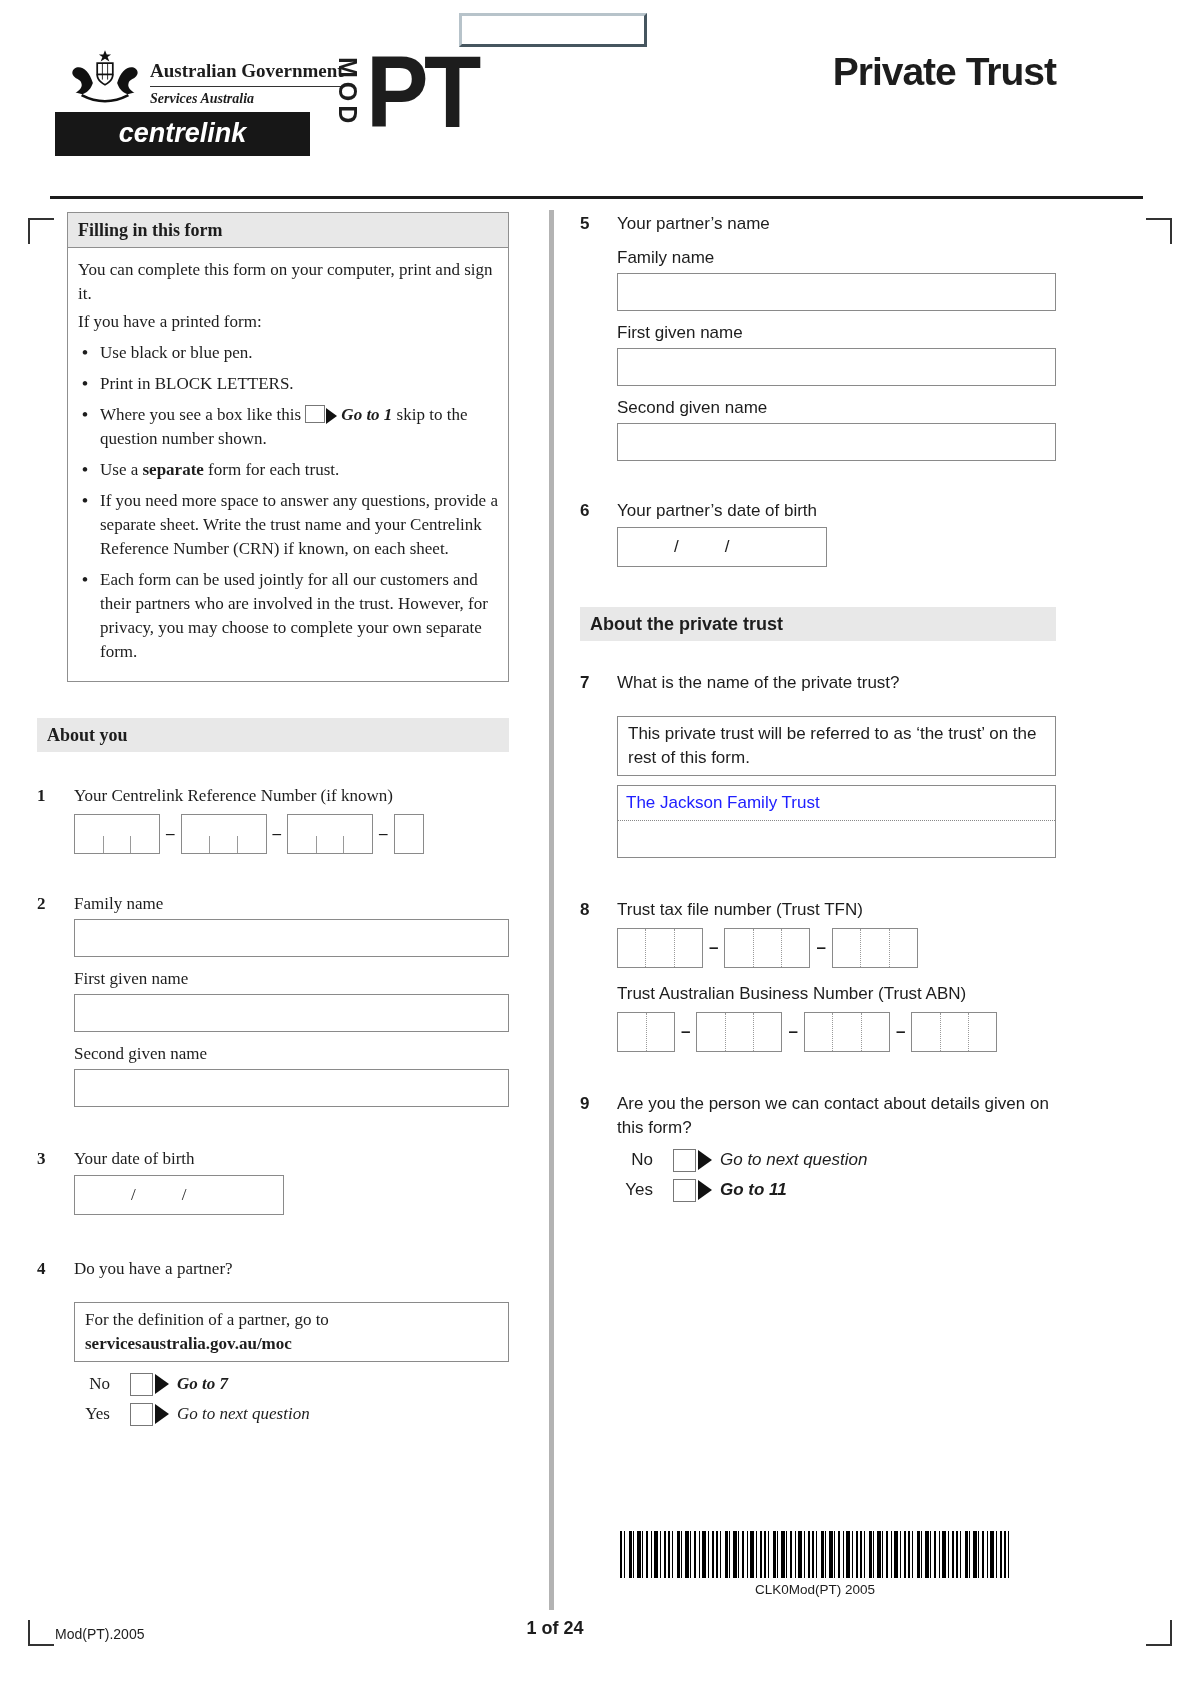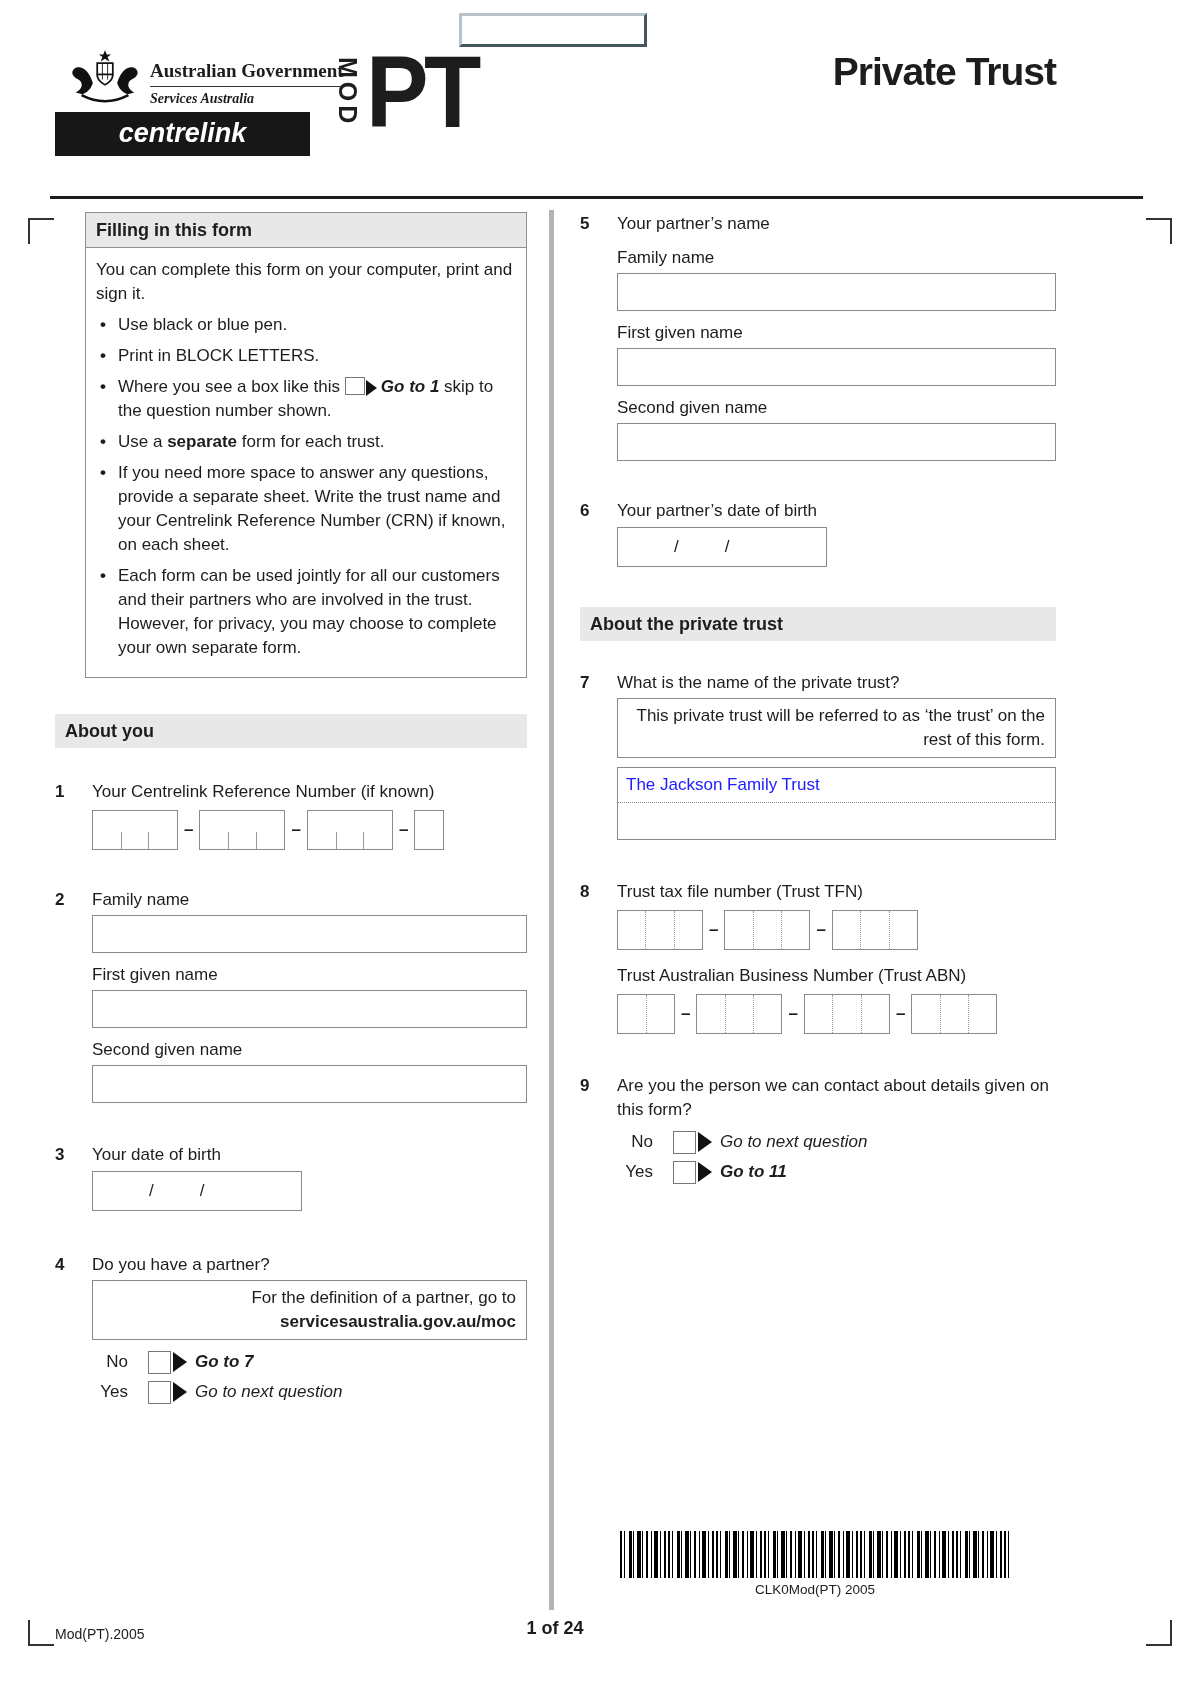--- a/index.html
+++ b/index.html
@@ -21,21 +21,21 @@
   .title{position:absolute;right:142px;top:48px;margin:2px;font-weight:bold;font-size:39px;letter-spacing:-1px;}
   .rule{position:absolute;left:50px;top:196px;width:1093px;height:3px;background:#1c1c1c;}
   .corner{position:absolute;width:24px;height:24px;}
   .corner.tl{left:28px;top:218px;border-top:2px solid #333;border-left:2px solid #333;}
   .corner.tr{left:1146px;top:218px;border-top:2px solid #333;border-right:2px solid #333;}
   .corner.bl{left:28px;top:1620px;border-bottom:2px solid #333;border-left:2px solid #333;}
   .corner.br{left:1146px;top:1620px;border-bottom:2px solid #333;border-right:2px solid #333;}
   .divider{position:absolute;left:549px;top:210px;width:5px;height:1400px;background:#b3b3b3;}
   
   .col{position:absolute;font-size:17px;line-height:24px;}
-  .col.left{left:55px;top:213px;width:472px;}
+  .col.left{left:37px;top:213px;width:472px;font-family:Liberation Serif, serif;}
   .col.right{left:580px;top:212px;width:476px;}
   
   .fillbox{margin-left:30px;width:440px;border:1px solid #8f8f8f;border-top:none;}
   .fillbox-hdr{background:#e8e8e8;border:1px solid #8f8f8f;margin:-1px -1px 0 -1px;
                font-weight:bold;font-size:18px;padding:5px 10px;}
   .fillbox-body{padding:8px 10px 10px 10px;}
   .fillbox-body p{margin:2px 0 4px 0;}
   .fillbox-body ul{margin:0;padding:0;list-style:none;}
   .fillbox-body li{position:relative;padding-left:22px;margin:7px 0;}
   .fillbox-body li::before{content:"\2022";position:absolute;left:4px;font-weight:bold;}
@@ -43,21 +43,21 @@
   .it{font-style:italic;}
   
   .secbar{background:#e8e8e8;font-weight:bold;font-size:18px;padding:5px 10px;margin:36px 0 0 0;}
   
   .q{position:relative;padding-left:37px;margin-top:32px;}
   .qnum{position:absolute;left:0;top:0;font-weight:bold;}
   .qlabel{margin:0;}
   .sublabel{margin-top:10px;}
   .tbox{height:36px;border:1px solid #8a8a8a;background:#fff;margin-top:3px;}
   .tbox span{display:block;padding:4px 8px;}
-  .infobox{border:1px solid #8a8a8a;background:#fff;padding:5px 10px;margin-top:3px;text-align:right;}
+  .infobox{border:1px solid #8a8a8a;background:#fff;padding:5px 10px;margin-top:21px;}
   
   .ynrow{display:flex;align-items:center;margin-top:10px;}
   .ynlabel{width:36px;text-align:right;margin-right:20px;}
   .cb{display:inline-block;width:21px;height:21px;border:1px solid #777;background:#fff;flex:0 0 auto;}
   .arr{display:inline-block;width:0;height:0;border-left:14px solid #111;
        border-top:10px solid transparent;border-bottom:10px solid transparent;margin:0 8px 0 2px;flex:0 0 auto;}
   .cb.sm{width:18px;height:16px;vertical-align:-3px;}
   .arr.sm{border-left:11px solid #111;border-top:8px solid transparent;border-bottom:8px solid transparent;
           margin:0 4px 0 1px;vertical-align:-4px;}
   
@@ -124,20 +124,21 @@
   <div class="corner bl"></div>
   <div class="corner br"></div>
   <div class="divider"></div>
 
   <div class="col left">
 
     <section class="fillbox">
       <div class="fillbox-hdr">Filling in this form</div>
       <div class="fillbox-body">
         <p>You can complete this form on your computer, print and sign it.</p>
+        <p>If you have a printed form:</p>
         <ul>
           <li><span>Use black or blue pen.</span></li>
           <li><span>Print in BLOCK LETTERS.</span></li>
           <li>
             <span>Where you see a box like this</span>
             <span class="cb sm"></span><span class="arr sm"></span><span class="bi">Go to 1</span>
             <span>skip to the question number shown.</span>
           </li>
           <li><span>Use a </span><b>separate</b><span> form for each trust.</span></li>
           <li><span>If you need more space to answer any questions, provide a separate sheet. Write the trust name and your Centrelink Reference Number (CRN) if known, on each sheet.</span></li>

